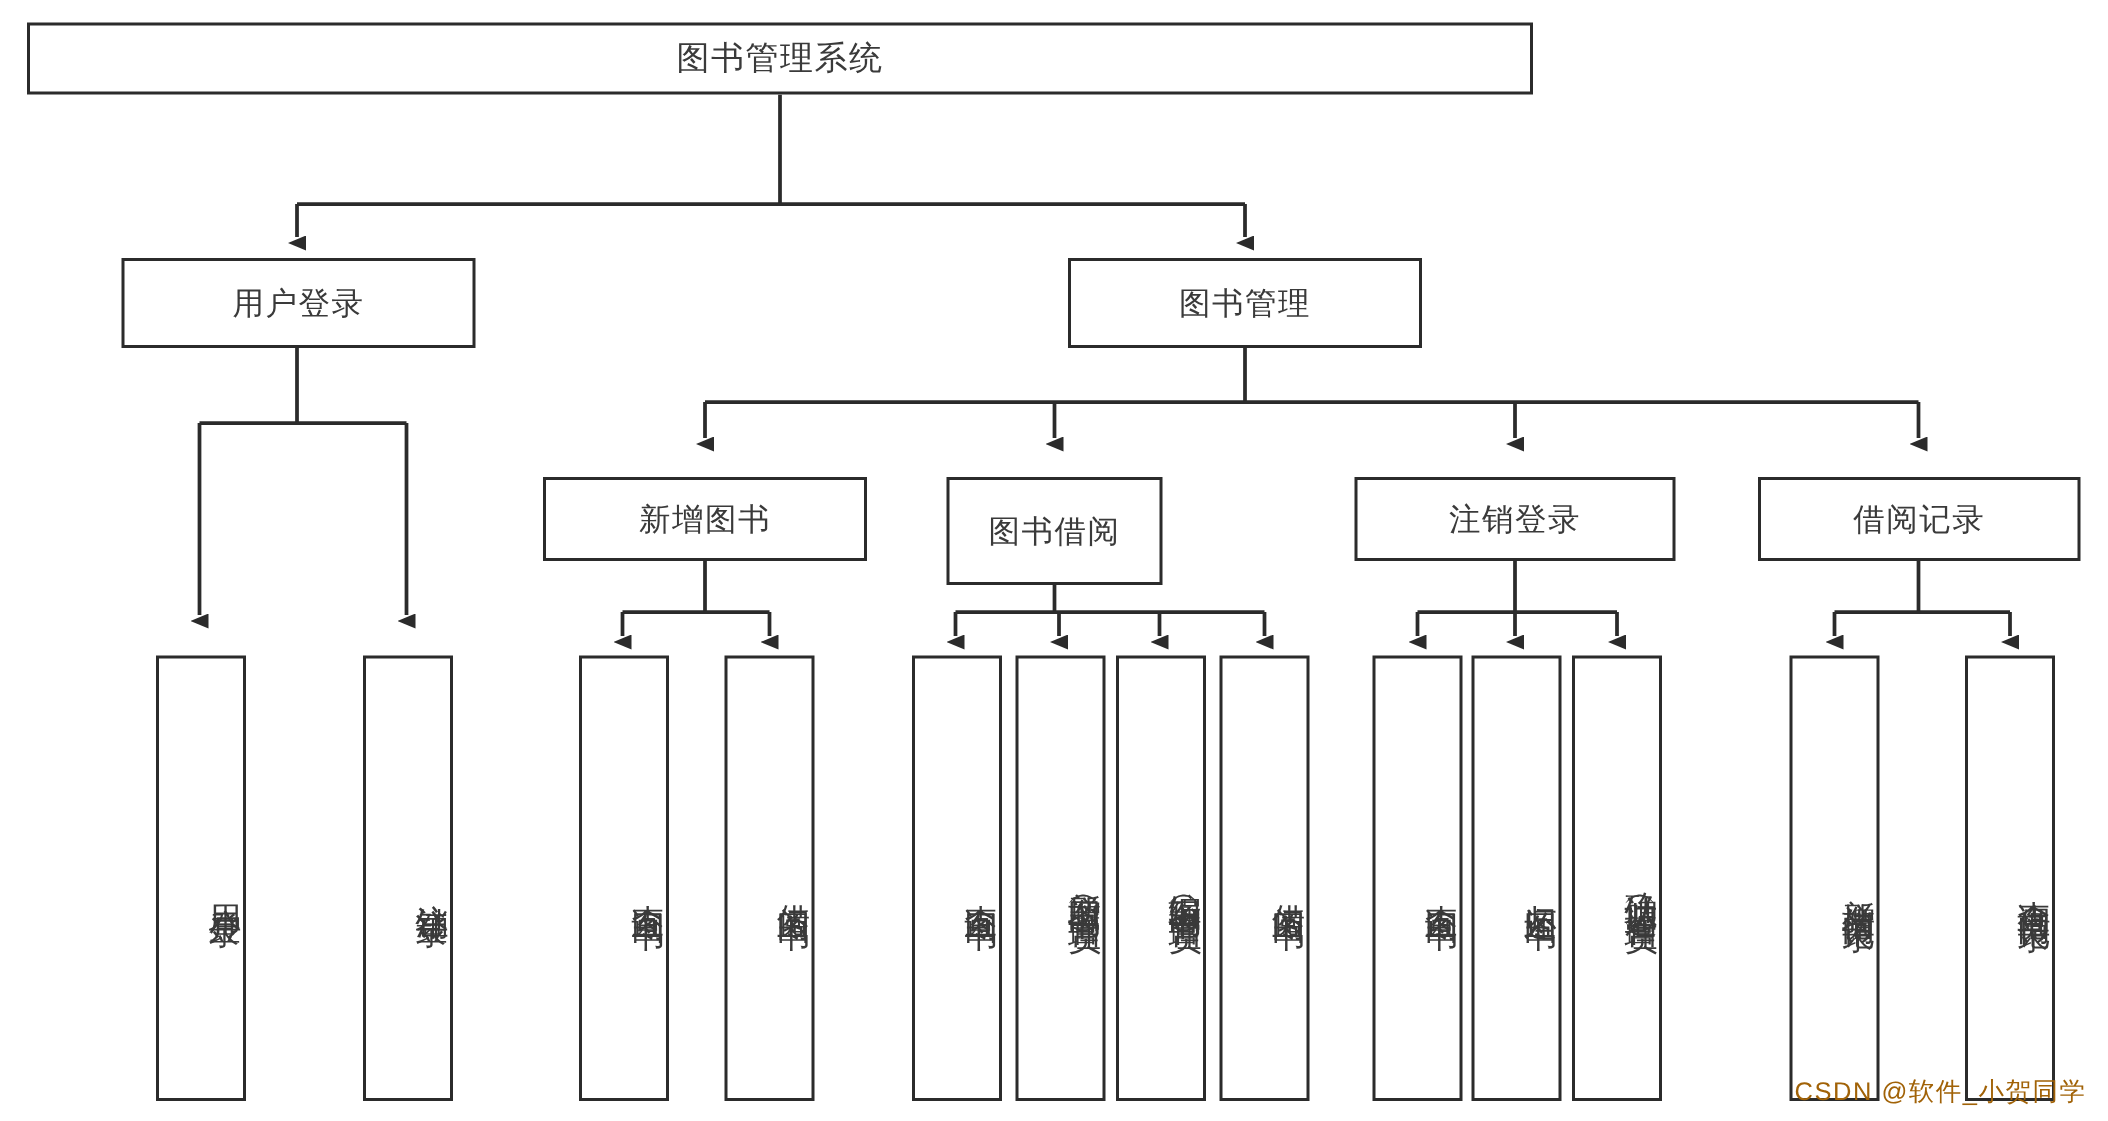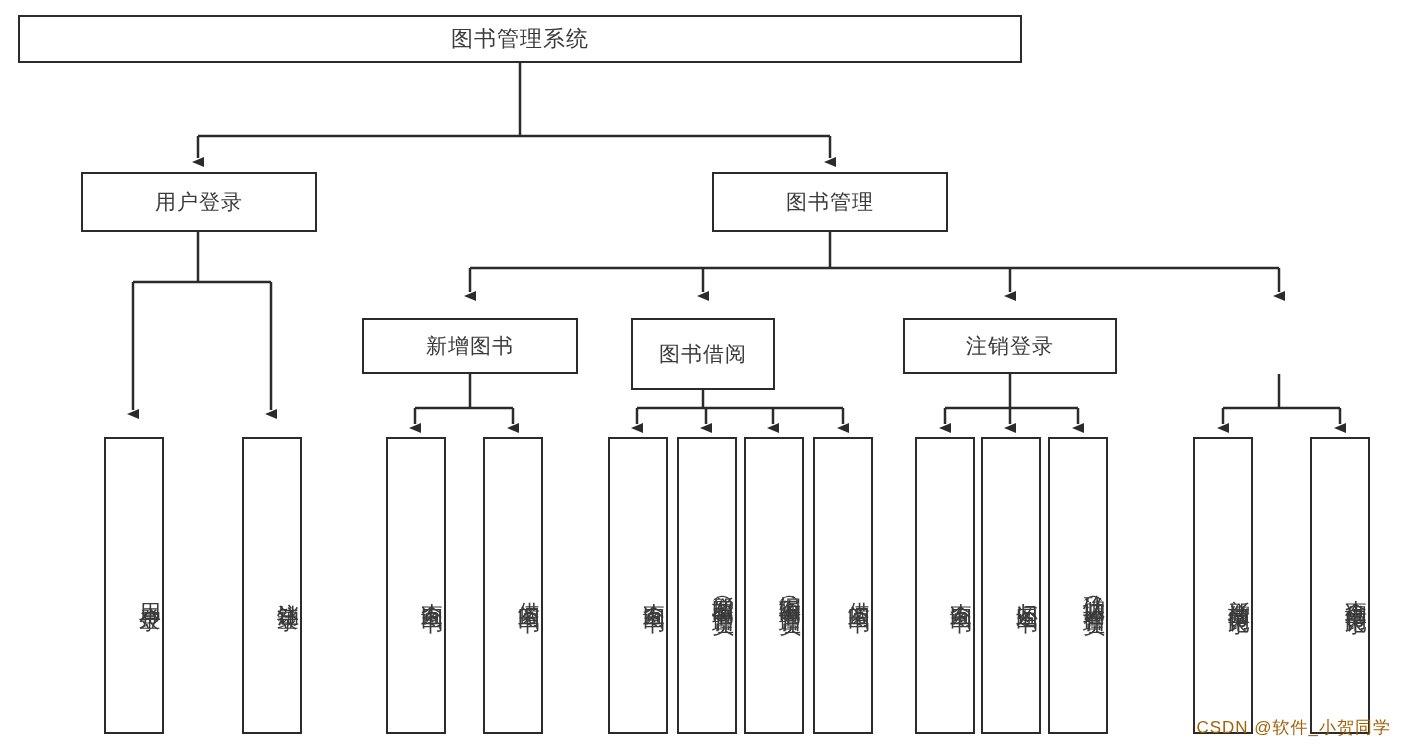--- a/index.html
+++ b/index.html
@@ -119,20 +119,23 @@
 
   <div class="node l3" style="left:362px;top:318px;width:216px;height:56px;">
     <span>新增图书</span>
   </div>
   <div class="node l3" style="left:631px;top:318px;width:144px;height:72px;">
     <span>图书借阅</span>
   </div>
   <div class="node l3" style="left:903px;top:318px;width:214px;height:56px;">
     <span>注销登录</span>
   </div>
+  <div class="node l3" style="left:1172px;top:318px;width:215px;height:56px;">
+    <span>借阅记录</span>
+  </div>
 
   <div class="node leaf" style="left:104px;top:437px;width:60px;height:297px;">
     <span>用户登录</span>
   </div>
   <div class="node leaf" style="left:242px;top:437px;width:60px;height:297px;">
     <span>注销登录</span>
   </div>
 
   <div class="node leaf" style="left:386px;top:437px;width:60px;height:297px;">
     <span>查询图书</span>

